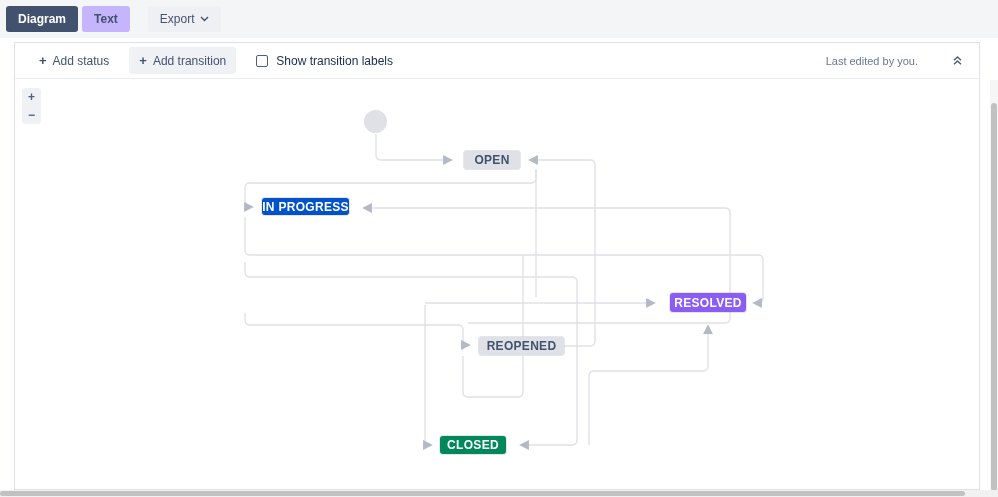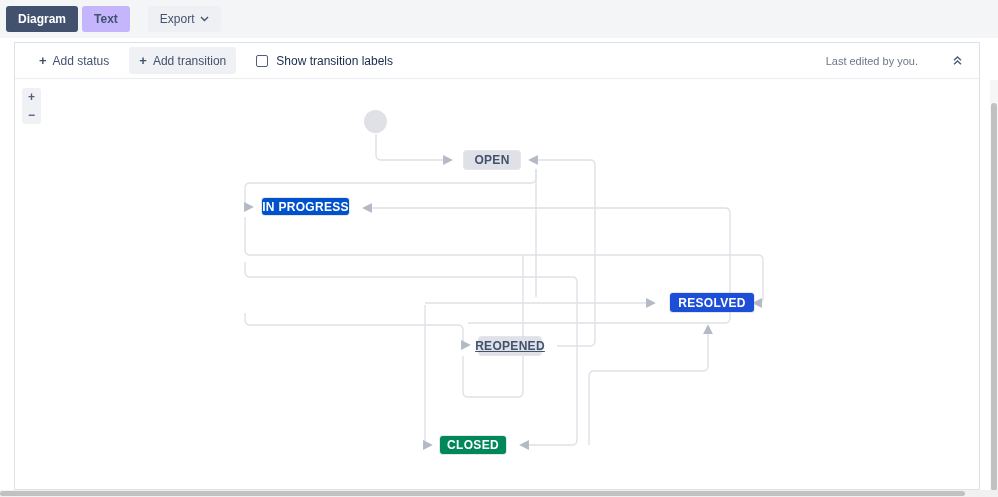--- a/index.html
+++ b/index.html
@@ -147,22 +147,22 @@
       <path d="M245,313 V320 Q245,325 250,325 H458 Q463,325 463,330 V340 Q463,345 468,345 H469" fill="none" stroke="#dfe1e6" stroke-width="1.4" marker-end="url(#arr)"></path>
       <path d="M425,305 V440 Q425,445 430,445 H431" fill="none" stroke="#dfe1e6" stroke-width="1.4" marker-end="url(#arr)"></path>
       <path d="M425,303 H654" fill="none" stroke="#dfe1e6" stroke-width="1.4" marker-end="url(#arr)"></path>
       <path d="M463,356 V392 Q463,397 468,397 H518 Q523,397 523,392 V356" fill="none" stroke="#dfe1e6" stroke-width="1.4"></path>
       <path d="M523,256 V337" fill="none" stroke="#dfe1e6" stroke-width="1.4"></path>
     </svg>
   <div id="nodes-layer">
       <div class="node start" style="left: 364px; top: 110px; width: 23px; height: 23px; background: rgb(223, 225, 230); color: rgb(66, 82, 110);"></div>
       <div class="node" style="left: 464px; top: 151px; width: 56px; height: 18px; background: rgb(223, 225, 230); color: rgb(66, 82, 110);">OPEN</div>
       <div class="node" style="left: 262px; top: 198px; width: 87px; height: 17px; background: rgb(0, 82, 204); color: rgb(255, 255, 255);">IN PROGRESS</div>
-      <div class="node" style="left: 670px; top: 293px; width: 84px; height: 19px; background: #1d4ed8; color: rgb(255, 255, 255);">RESOLVED</div>
-      <div class="node" style="left: 479px; top: 337px; width: 62px; height: 18px; background: rgb(223, 225, 230); color: rgb(66, 82, 110); text-decoration: underline;">REOPENED</div>
+      <div class="node" style="left: 670px; top: 293px; width: 76px; height: 19px; background: #8b5cf6; color: rgb(255, 255, 255);">RESOLVED</div>
+      <div class="node" style="left: 479px; top: 337px; width: 85px; height: 18px; background: rgb(223, 225, 230); color: rgb(66, 82, 110);">REOPENED</div>
       <div class="node" style="left: 440px; top: 436px; width: 66px; height: 18px; background: rgb(0, 135, 90); color: rgb(255, 255, 255);">CLOSED</div>
     </div>
 </div>
 
 <div class="vscroll">
   <div class="thumb"></div>
 </div>
 <div class="hscroll">
   <div class="thumb"></div>
 </div>

